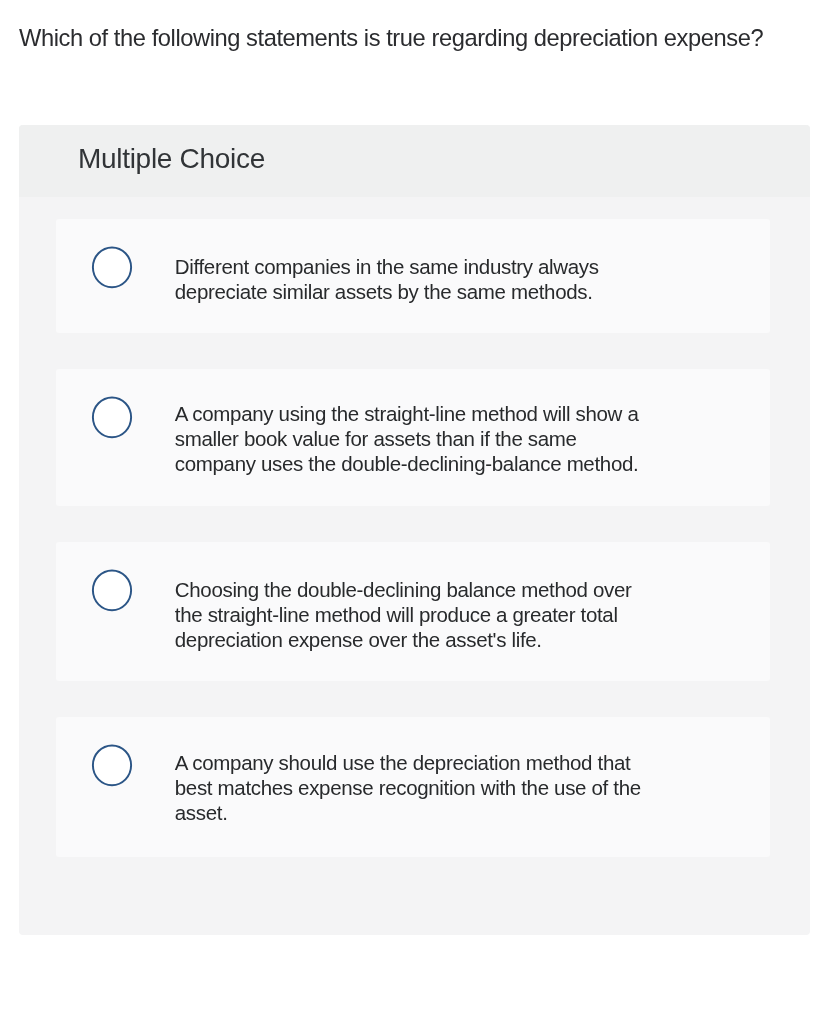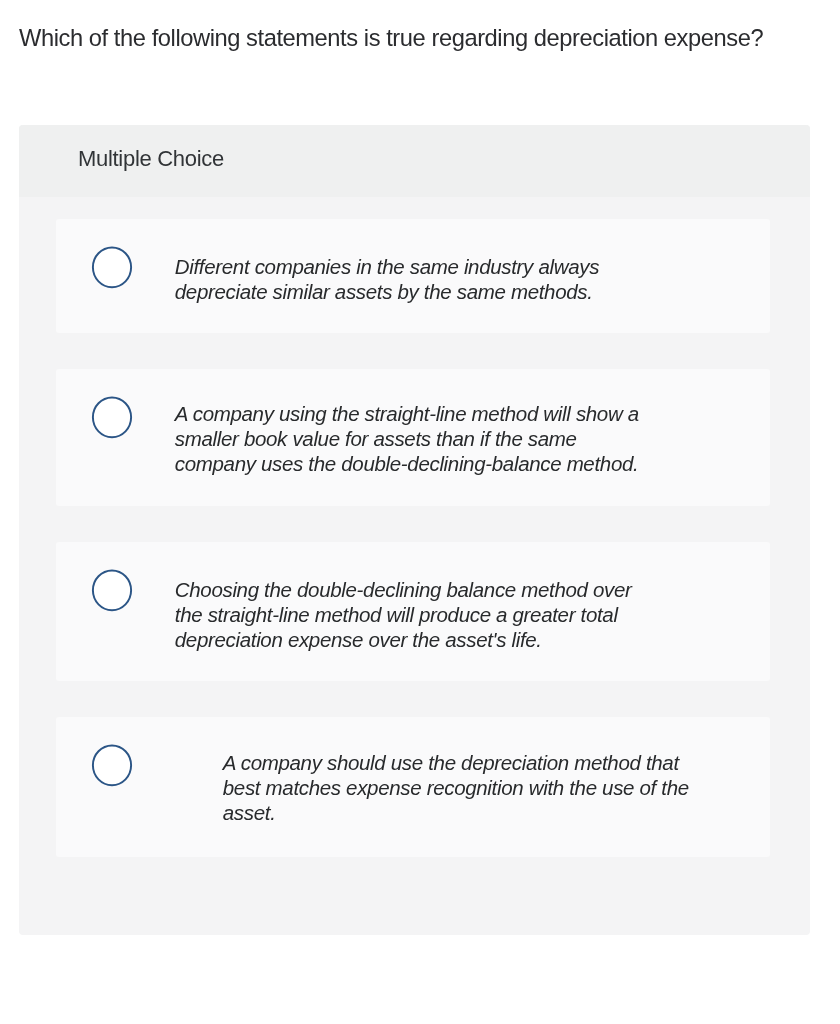--- a/index.html
+++ b/index.html
@@ -55,30 +55,30 @@
     width: 791px;
     height: 71.5px;
     background: #eff0f0;
     border-radius: 4px 4px 0 0;
   }
 
   .qpanel-header-label {
     position: absolute;
     left: 59.0px;
     top: 20.7px;
-    font-size: 22px;
+    font-size: 28px;
     letter-spacing: -0.30px;
     line-height: 26px;
     color: #313437;
     white-space: nowrap;
     transform: translateZ(0);
   }
 
   
-  .options { position: absolute; left: 0; top: 0; width: 791px; height: 809.6px; font-style: italic; }
+  .options { position: absolute; left: 0; top: 0; width: 791px; height: 809.6px; }
 
   .option {
     position: absolute;
     left: 37.2px;
     width: 713.6px;
     background: #fafafb;
     border-radius: 3px;
   }
 
   .radio {
@@ -134,19 +134,19 @@
         <svg class="radio" style="top:25.2px;" width="48" height="50" viewBox="0 0 48 50">
           <ellipse cx="22.0" cy="23.3" rx="19.1" ry="19.9" fill="#ffffff" stroke="#2b5586" stroke-width="1.95"></ellipse>
         </svg>
         <div class="option-text" style="top:31.9px;">A company using the straight-line method will show a smaller book value for assets than if the same company uses the double-declining-balance method.</div>
       </div>
 
       <div class="option" style="top:592px;height:140px;">
         <svg class="radio" style="top:25.2px;" width="48" height="50" viewBox="0 0 48 50">
           <ellipse cx="22.0" cy="23.3" rx="19.1" ry="19.9" fill="#ffffff" stroke="#2b5586" stroke-width="1.95"></ellipse>
         </svg>
-        <div class="option-text" style="top:32.9px;margin-left:48px;">A company should use the depreciation method that best matches expense recognition with the use of the asset.</div>
+        <div class="option-text" style="top:32.9px;">A company should use the depreciation method that best matches expense recognition with the use of the asset.</div>
       </div>
 
     </div>
   </div>
 
 </div>
 
 </body></html>

